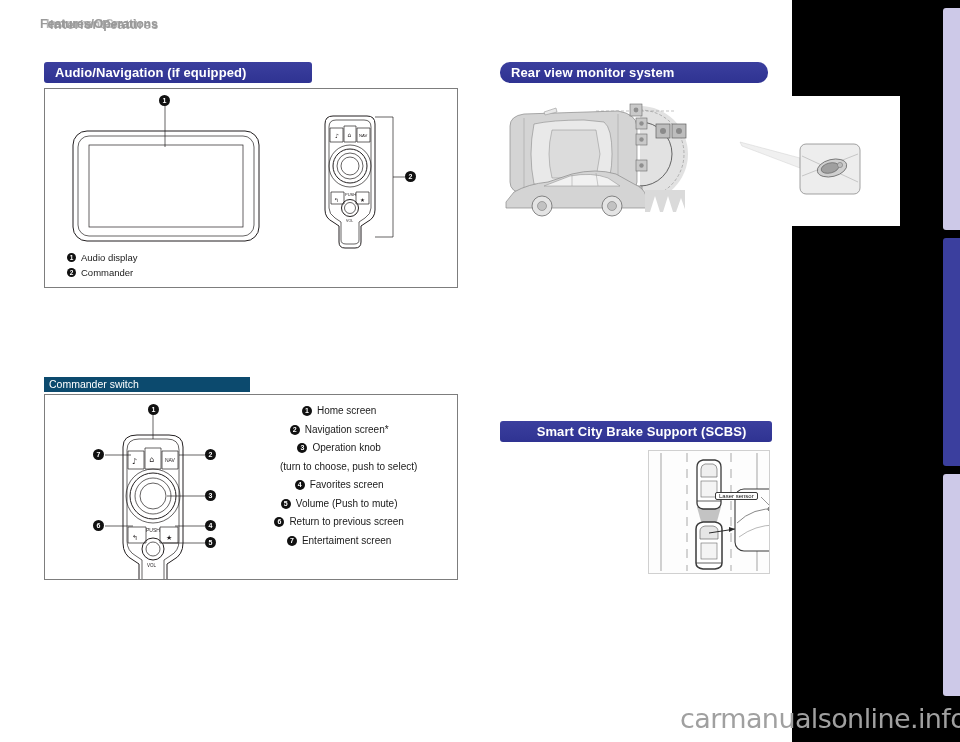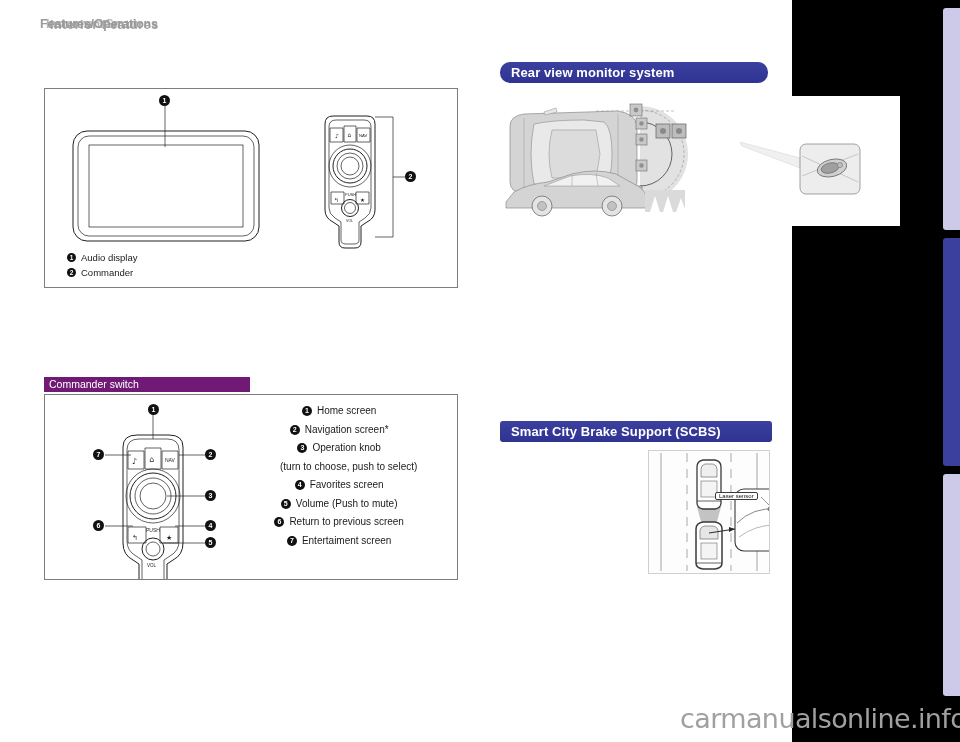--- a/index.html
+++ b/index.html
@@ -31,21 +31,21 @@
   .blue-head{
     position:absolute; height:21px;
     background:linear-gradient(#3b3f9e,#2f3392);
     border-radius:3px;
     color:#fff; font-size:13px; font-weight:bold;
     line-height:21px; padding-left:11px; letter-spacing:0.1px;
     white-space:nowrap;
   }
   .gray-head{
     position:absolute; height:15px;
-    background:#701a75;
+    background:#0c4a6e;
     color:#fff; font-size:10.5px; font-weight:normal;
     line-height:15px; padding-left:5px; white-space:nowrap;
   }
 
   
   .fig-frame{
     position:absolute; background:#fff; border:1px solid #7d7d7d;
   }
   .fig-plain{ position:absolute; background:#fff; }
 
@@ -101,20 +101,21 @@
 
 <div id="page-sheet">
 
   <div id="running-head">
     <span class="rh1"></span>
     <span class="rh1">Features/Operations</span>
     <span class="rh2">Interior Features</span>
     <span class="rh3">Instrument Smart</span>
   </div>
 
+  <div class="blue-head" style="left:44px; top:62px; width:268px;">Audio/Navigation (if equipped)</div>
 
   <div class="fig-frame" style="left:44px; top:88px; width:414px; height:200px;">
 
     <svg width="412" height="198" viewBox="0 0 412 198">
 
       <rect x="28" y="42" width="186" height="110" rx="14" ry="14" class="ln"></rect>
       <rect x="33" y="47" width="176" height="100" rx="11" ry="11" class="ln-thin"></rect>
       <rect x="44" y="56" width="154" height="82" class="ln-thin"></rect>
 
       <line x1="120" y1="14" x2="120" y2="58" class="ln-thin"></line>
@@ -304,21 +305,21 @@
 
       <rect x="300" y="48" width="60" height="50" rx="6" ry="6" fill="#ededed" stroke="#8a8a8a" stroke-width="0.8"></rect>
       <line x1="302" y1="60" x2="358" y2="86" stroke="#b5b5b5" stroke-width="0.7"></line>
       <line x1="302" y1="80" x2="358" y2="58" stroke="#b5b5b5" stroke-width="0.7"></line>
       <ellipse cx="332" cy="72" rx="15" ry="8.5" fill="#cfcfcf" stroke="#6a6a6a" stroke-width="0.8" transform="rotate(-14 332 72)"></ellipse>
       <ellipse cx="330" cy="72" rx="9" ry="5" fill="#9f9f9f" stroke="#5a5a5a" stroke-width="0.6" transform="rotate(-14 330 72)"></ellipse>
       <circle cx="340" cy="69" r="2.6" fill="#bdbdbd" stroke="#6a6a6a" stroke-width="0.5"></circle>
     </svg>
   </div>
 
-  <div class="blue-head" style="left:500px; top:421px; width:272px;">Smart City Brake Support (SCBS)</div>
+  <div class="blue-head" style="left:500px; top:421px; width:272px;text-align:center;">Smart City Brake Support (SCBS)</div>
 
   <div class="fig-plain" style="left:648px; top:450px; width:122px; height:124px; border:1px solid #d0d0d0;">
     <svg width="120" height="122" viewBox="0 0 120 122">
       <rect x="0" y="0" width="120" height="122" fill="#fdfdfd"></rect>
 
       <line x1="12" y1="2" x2="12" y2="120" stroke="#bdbdbd" stroke-width="1.4"></line>
       <line x1="108" y1="2" x2="108" y2="120" stroke="#bdbdbd" stroke-width="1.4"></line>
       <line x1="38" y1="2" x2="38" y2="120" stroke="#bdbdbd" stroke-width="1.3" stroke-dasharray="9 7"></line>
       <line x1="82" y1="2" x2="82" y2="120" stroke="#bdbdbd" stroke-width="1.3" stroke-dasharray="9 7"></line>
 

